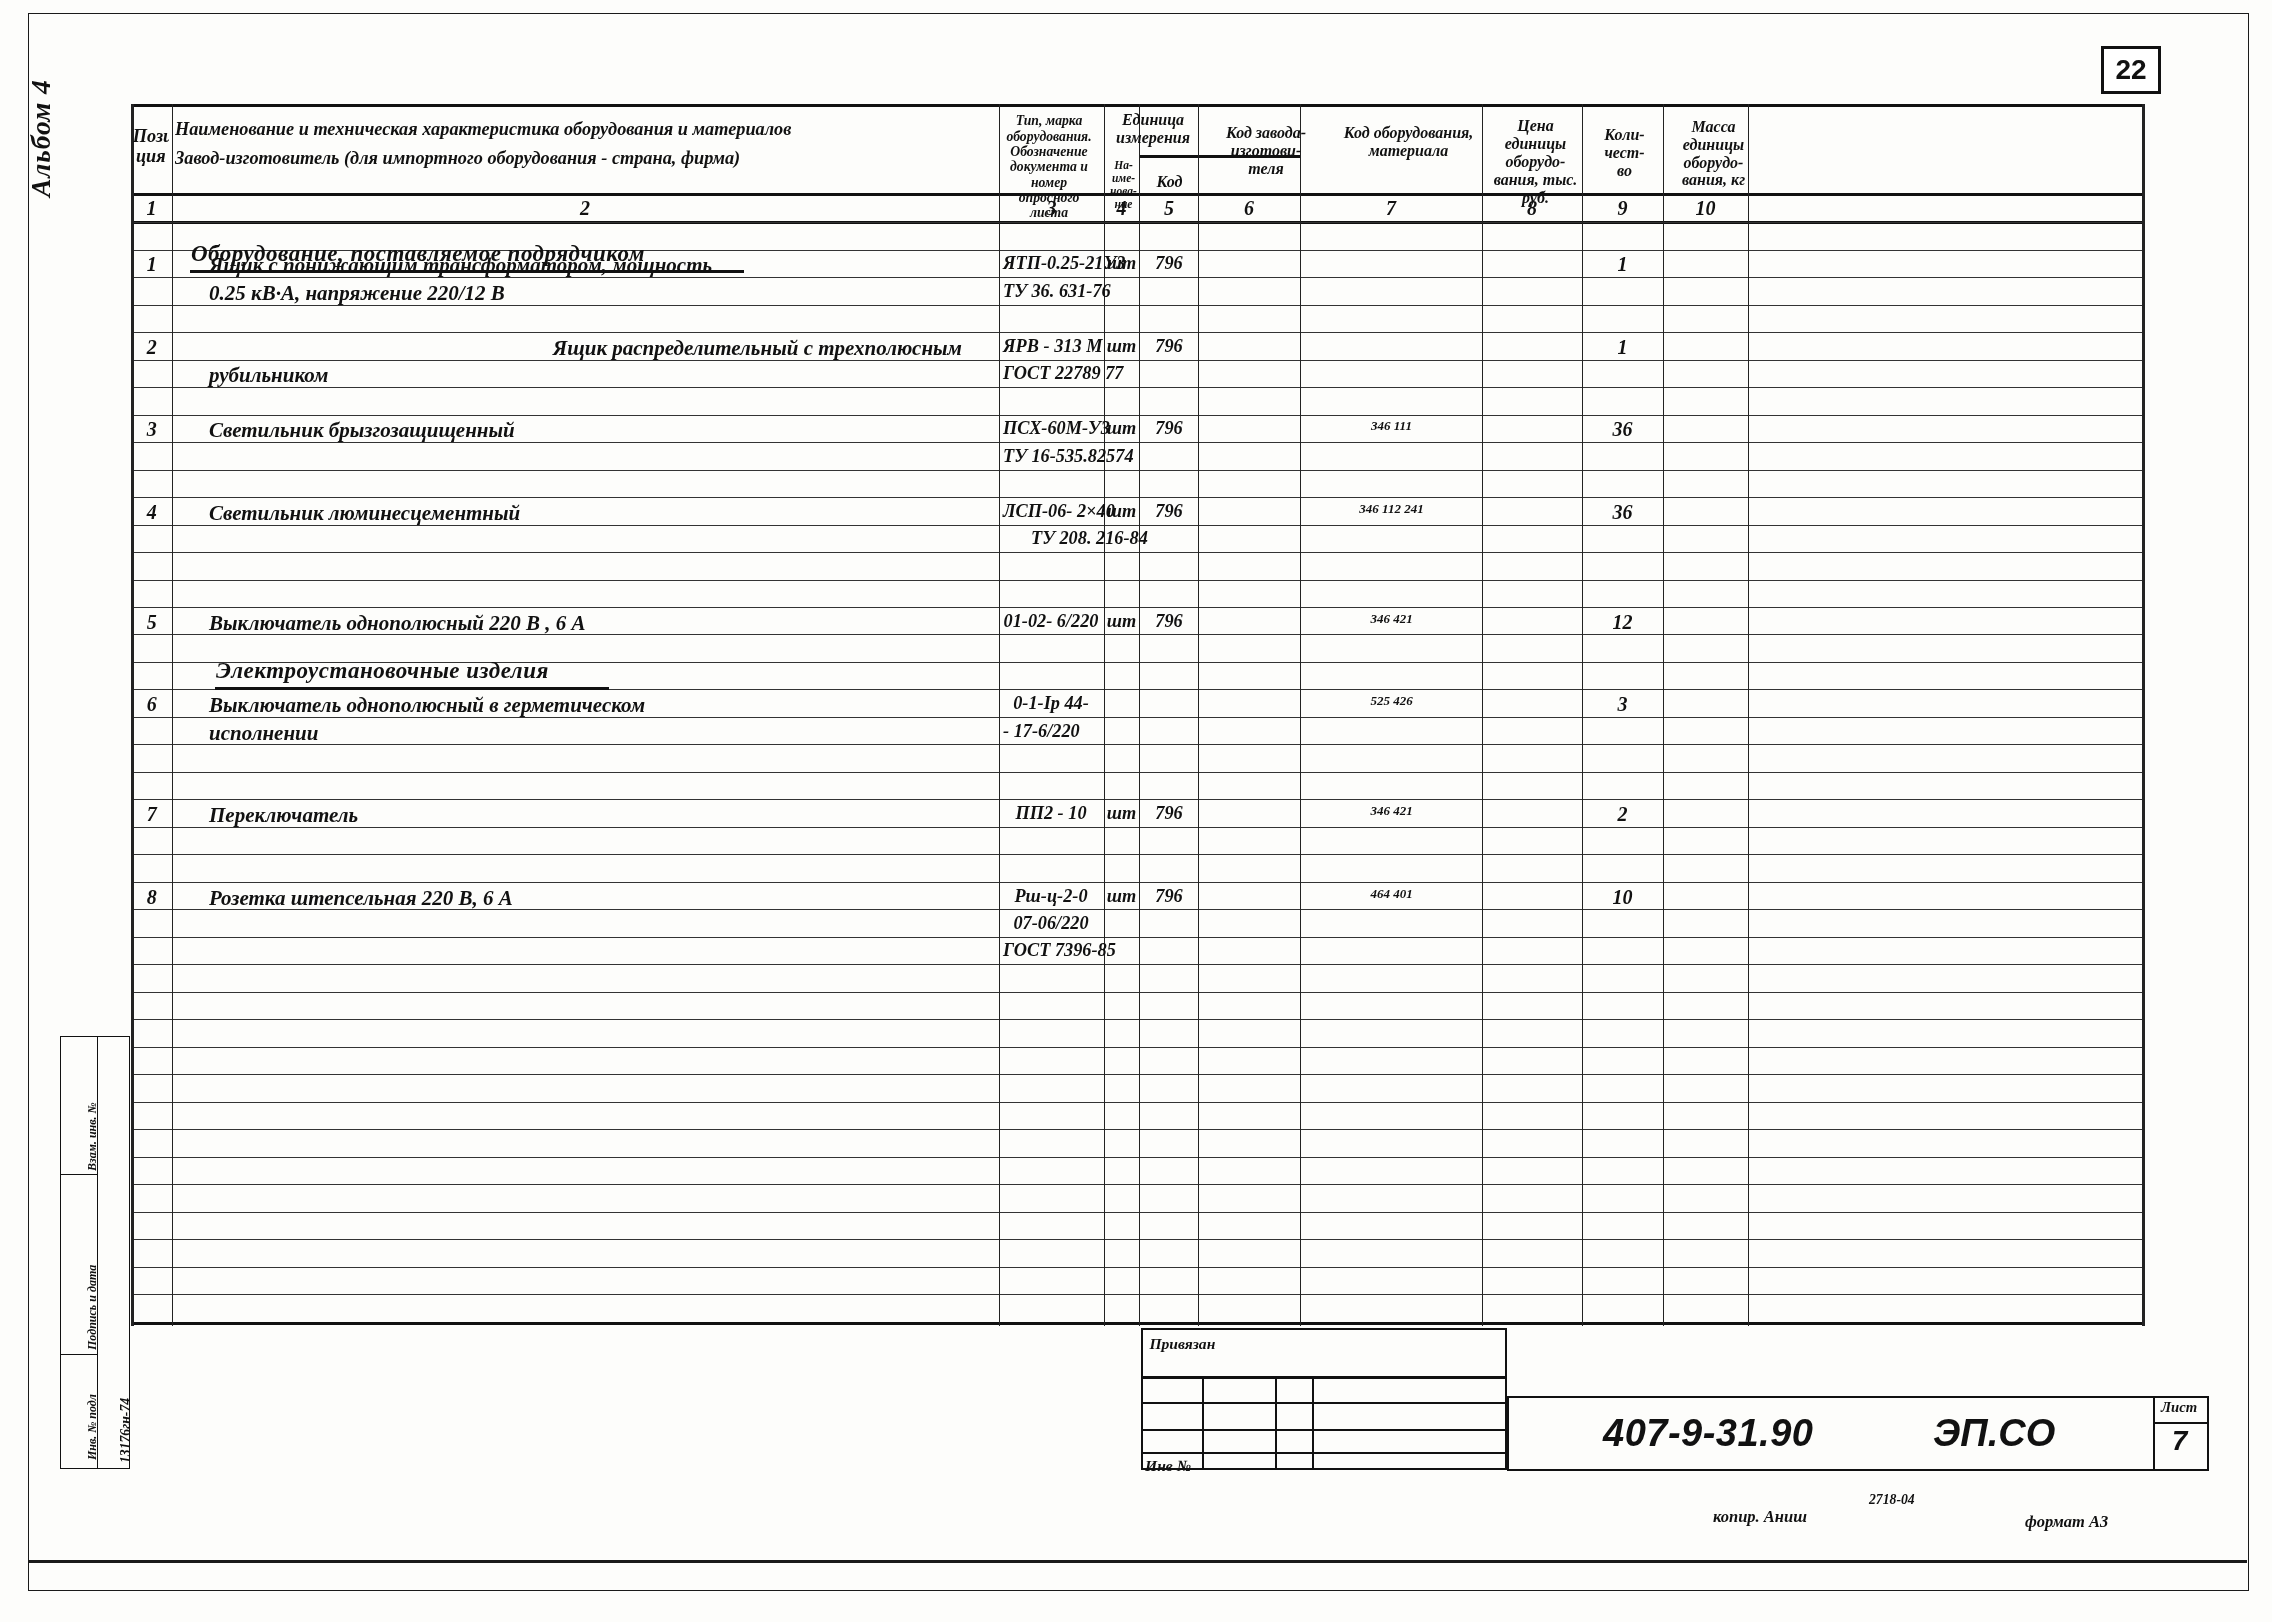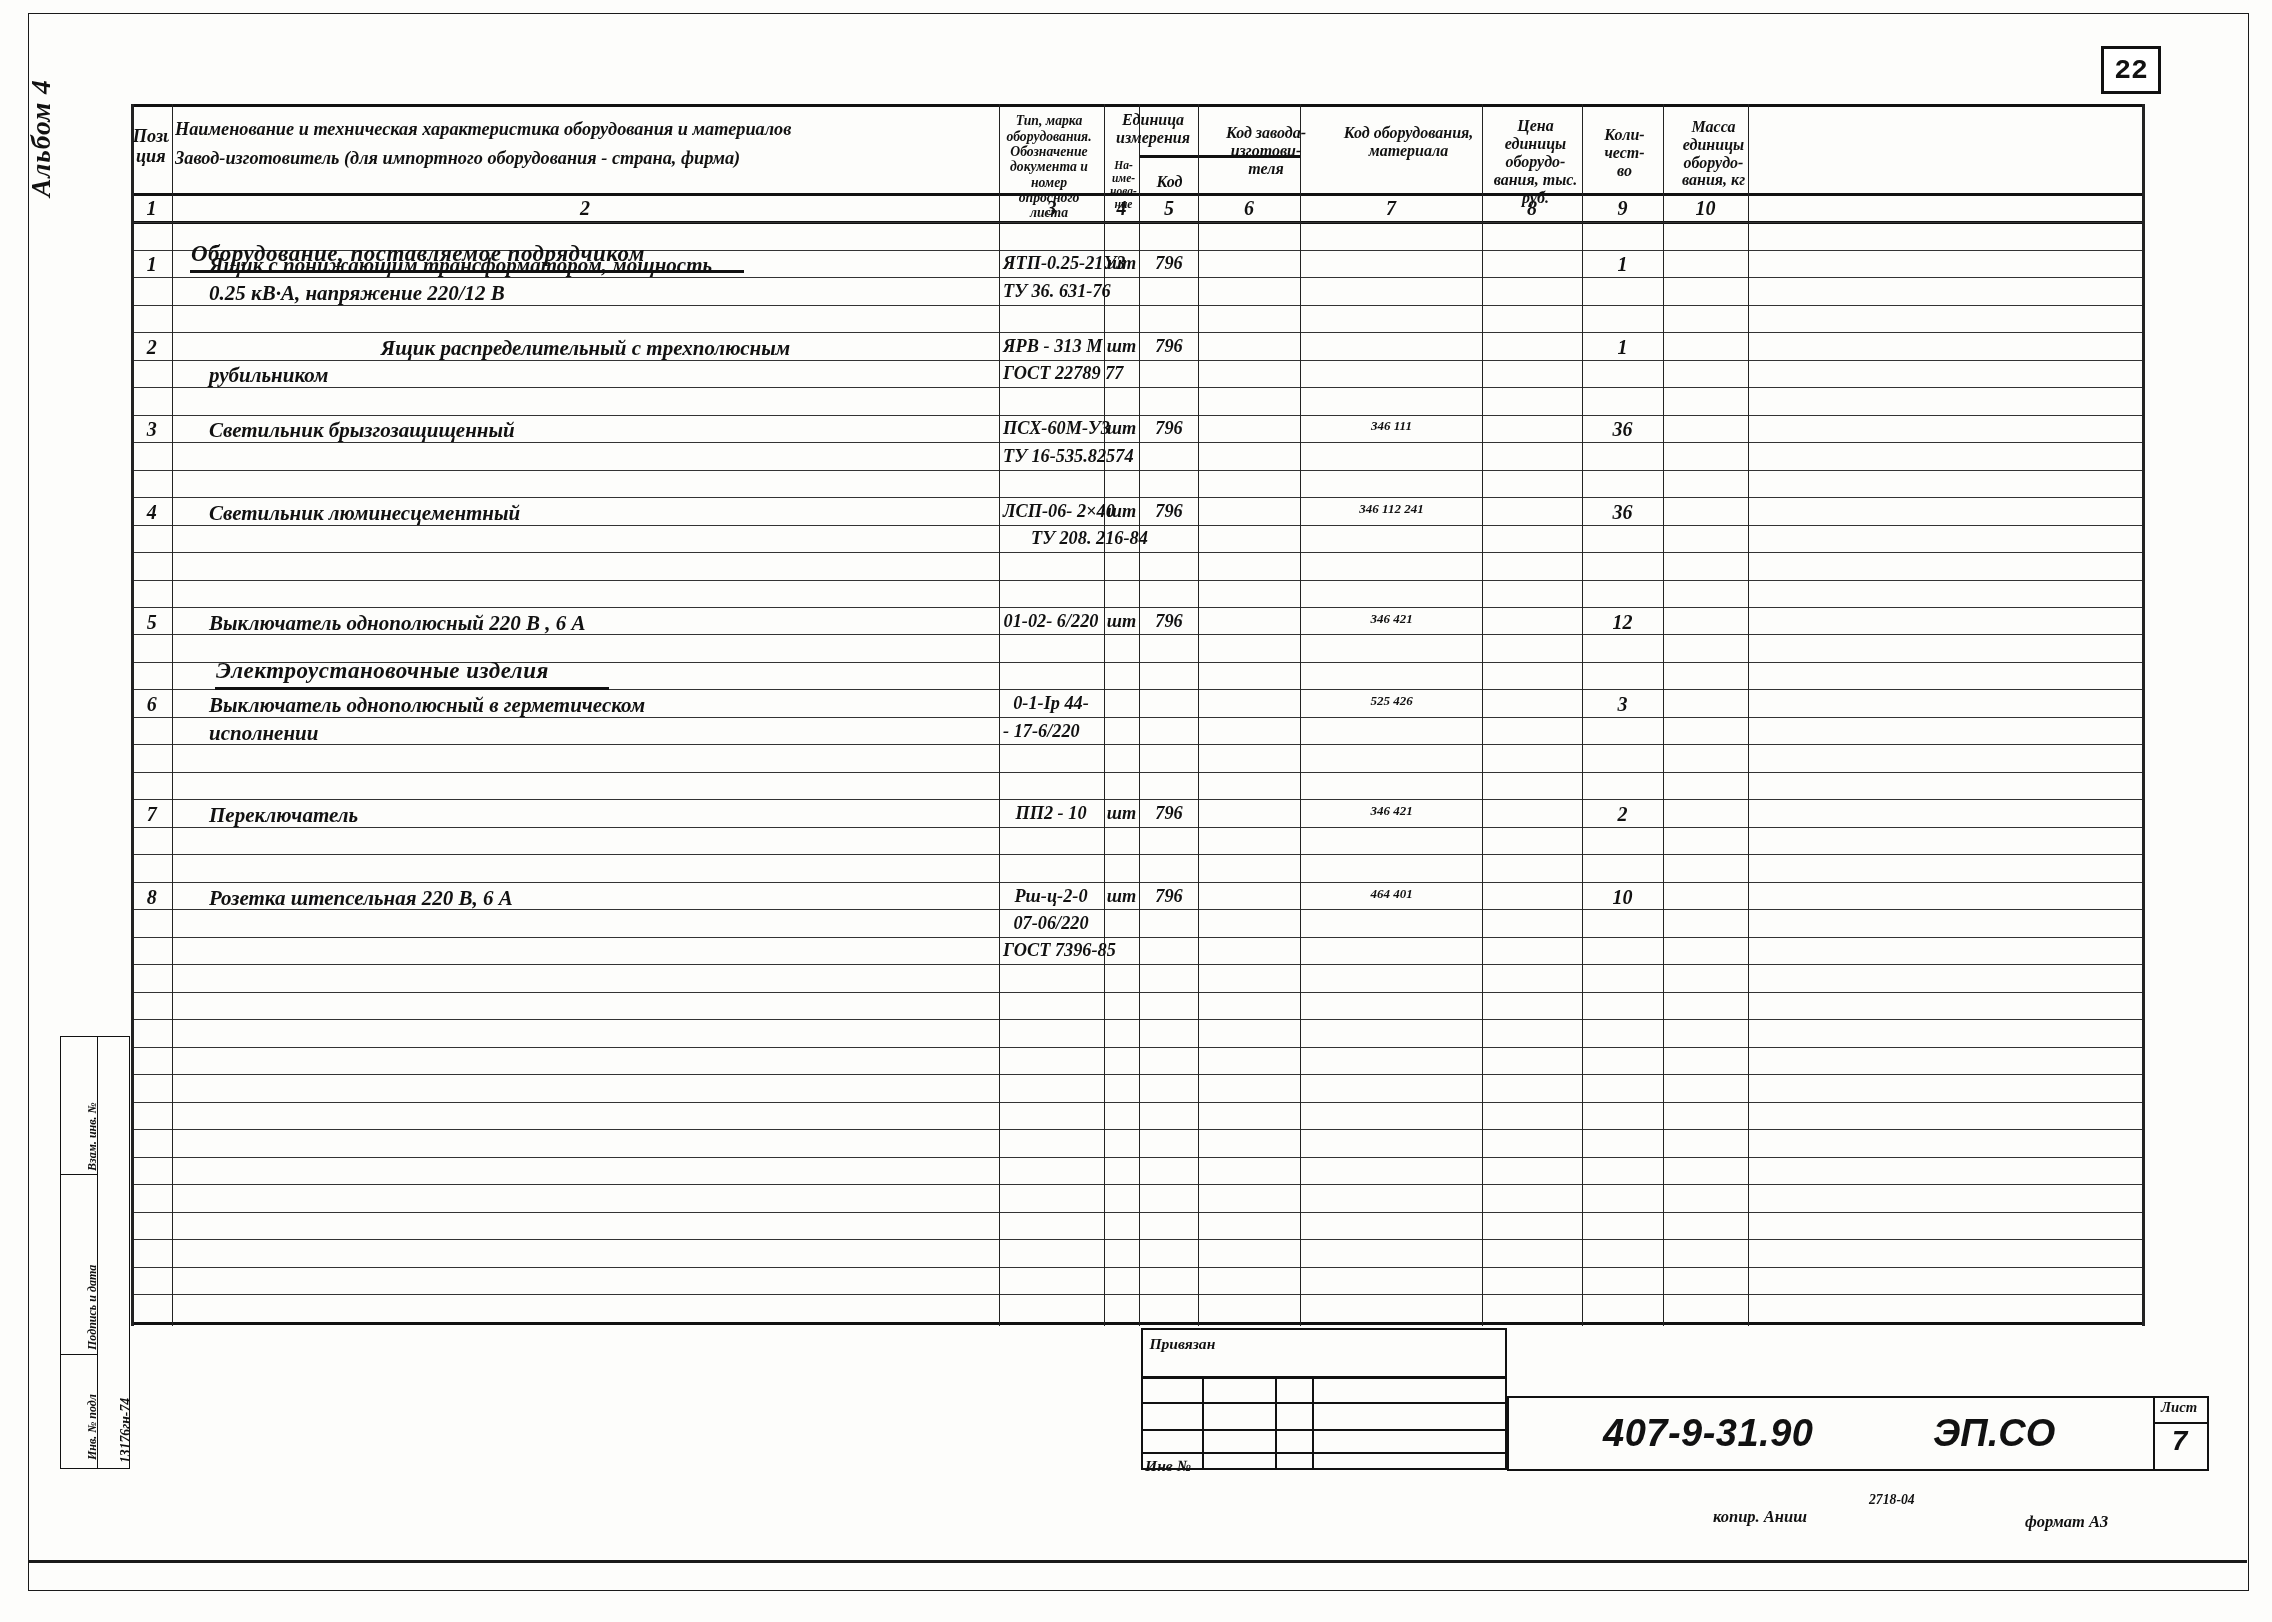--- a/index.html
+++ b/index.html
@@ -10,21 +10,21 @@
     background:#fdfdfb;
   }
   
   #sheet{position:absolute;inset:0;}
   .frame-outer{position:absolute;left:27.5px;top:13px;width:2219px;height:1576px;border:1.8px solid #1a1a1a;}
   .frame-bot{position:absolute;left:27.5px;top:1560px;width:2219px;height:2.7px;background:#1a1a1a;}
 
   
   .pagenum{position:absolute;left:2101px;top:46px;width:54px;height:42px;border:3.2px solid #111;
            display:flex;align-items:center;justify-content:center;font-size:28px;font-weight:700;
-           font-family:Liberation Mono, monospace;background:#fff;z-index:20;}
+           font-family:Liberation Sans, sans-serif;background:#fff;z-index:20;}
 
   
   .album{position:absolute;left:25px;top:197px;transform:rotate(-90deg);transform-origin:left top;
          font-size:27.5px;font-style:italic;font-weight:700;white-space:nowrap;letter-spacing:0.9px;}
 
   
   #tbl{position:absolute;left:131px;top:104px;width:2011px;height:1222px;}
   .vline{position:absolute;top:0;bottom:0;width:1.4px;background:#222;}
   .vline.thick{width:2.7px;}
   .hline{position:absolute;left:0;right:0;height:0.9px;background:#333;}
@@ -197,21 +197,21 @@
     <div id="datacells">
         <div class="cell c-pos" style="left: 1.8px; width: 38px; top: 149px; text-align: center;">1</div>
         <div class="cell c-name" style="left: 78px; width: 753px; top: 149px; text-align: left;">Ящик  с  понижающим   трансформатором, мощность</div>
         <div class="cell c-name" style="left: 78px; width: 753px; top: 177px; text-align: left;">0.25 кВ·А,  напряжение  220/12 В</div>
         <div class="cell c-type" style="left: 872px; width: 96px; top: 149px; text-align: center;">ЯТП-0.25-21У3</div>
         <div class="cell c-type" style="left: 872px; width: 96px; top: 177px; text-align: center;">ТУ 36. 631-76</div>
         <div class="cell c-unit" style="left: 975px; width: 31px; top: 149px; text-align: center;">шт</div>
         <div class="cell c-code" style="left: 1010px; width: 56px; top: 149px; text-align: center;">796</div>
         <div class="cell c-qty" style="left: 1454px; width: 75px; top: 149px; text-align: center;">1</div>
         <div class="cell c-pos" style="left: 1.8px; width: 38px; top: 232px; text-align: center;">2</div>
-        <div class="cell c-name" style="left: 78px; width: 753px; top: 232px; text-align: center;">Ящик  распределительный  с трехполюсным</div>
+        <div class="cell c-name" style="left: 78px; width: 753px; top: 232px; text-align: right;">Ящик  распределительный  с трехполюсным</div>
         <div class="cell c-name" style="left: 78px; width: 753px; top: 259px; text-align: left;">рубильником</div>
         <div class="cell c-type" style="left: 872px; width: 96px; top: 232px; text-align: center;">ЯРВ - 313 М</div>
         <div class="cell c-type" style="left: 872px; width: 96px; top: 259px; text-align: center;">ГОСТ 22789 77</div>
         <div class="cell c-unit" style="left: 975px; width: 31px; top: 232px; text-align: center;">шт</div>
         <div class="cell c-code" style="left: 1010px; width: 56px; top: 232px; text-align: center;">796</div>
         <div class="cell c-qty" style="left: 1454px; width: 75px; top: 232px; text-align: center;">1</div>
         <div class="cell c-pos" style="left: 1.8px; width: 38px; top: 314px; text-align: center;">3</div>
         <div class="cell c-name" style="left: 78px; width: 753px; top: 314px; text-align: left;">Светильник   брызгозащищенный</div>
         <div class="cell c-type" style="left: 872px; width: 96px; top: 314px; text-align: center;">ПСХ-60М-У3</div>
         <div class="cell c-type" style="left: 872px; width: 96px; top: 342px; text-align: center;">ТУ 16-535.82574</div>

